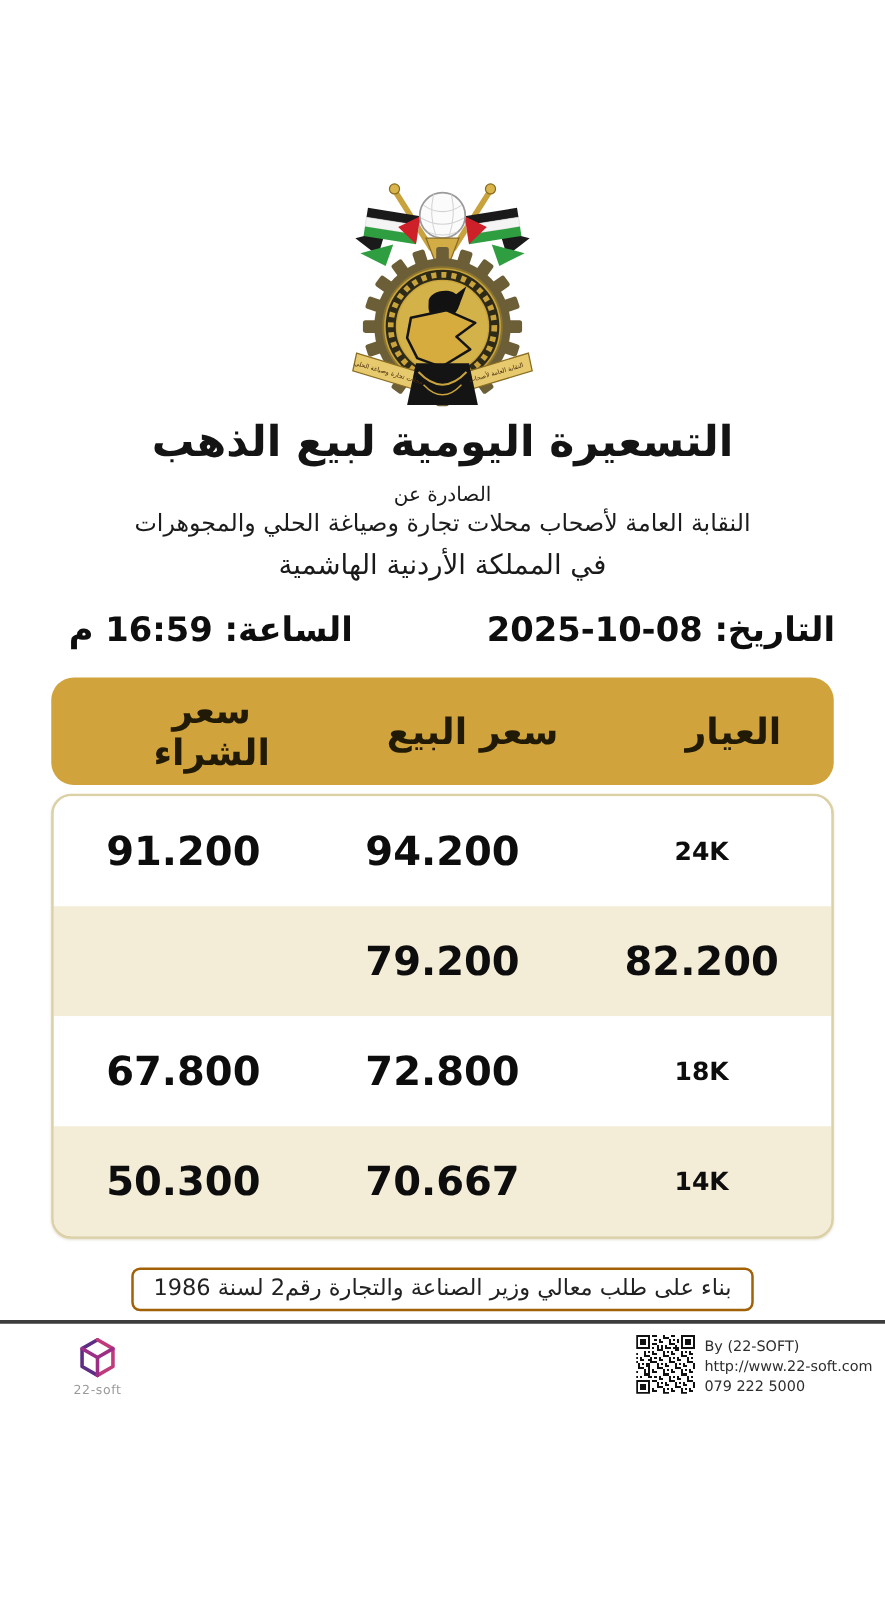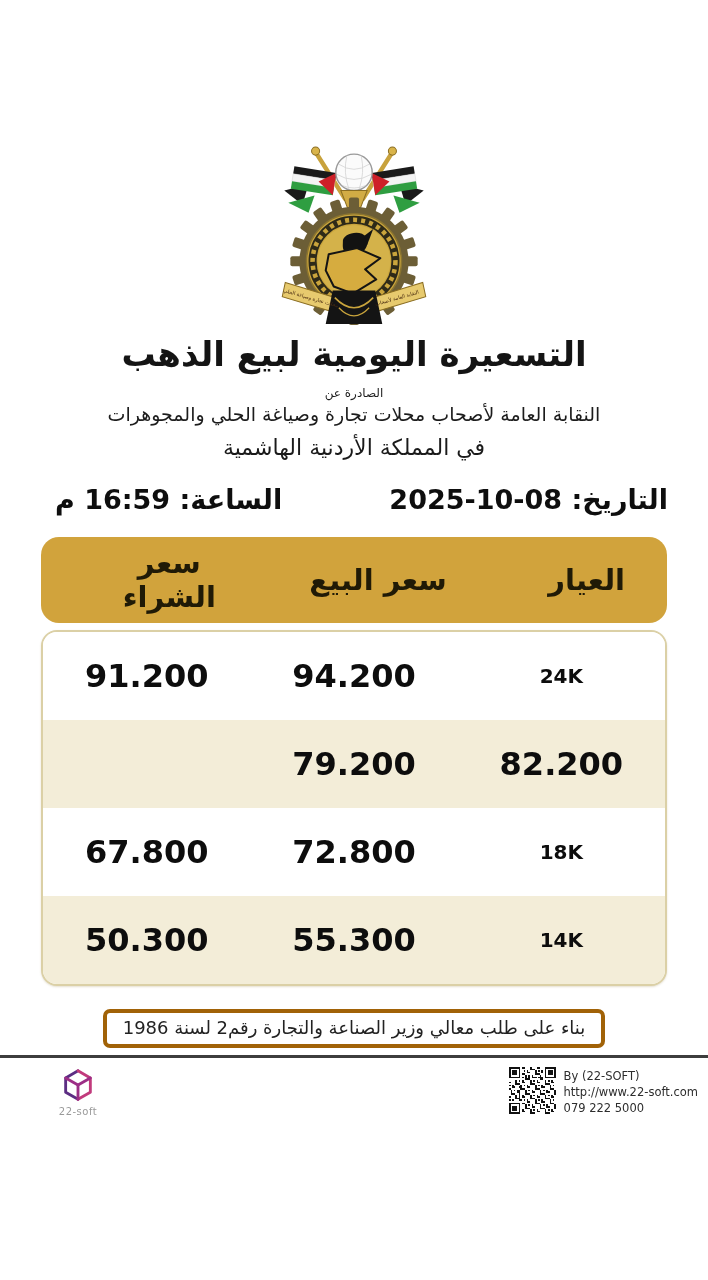--- a/index.html
+++ b/index.html
@@ -13,21 +13,21 @@
   
   .logo-wrap{display:flex;justify-content:center;margin:0 auto;padding-top:140px;}
   .logo-wrap svg{display:block;}
 
   
   .title{
     text-align:center;font-size:34px;font-weight:bold;color:#141414;
     margin-top:2px;direction:rtl;letter-spacing:0;
   }
   .issued{
-    text-align:center;font-size:12px;color:#1c1c1c;margin-top:12px;direction:rtl;
+    text-align:center;font-size:16px;color:#1c1c1c;margin-top:12px;direction:rtl;
   }
   .org{
     text-align:center;font-size:19px;color:#1c1c1c;margin-top:3px;direction:rtl;white-space:nowrap;
   }
   .country{
     text-align:center;font-size:22px;color:#1a1a1a;margin-top:10px;direction:rtl;
   }
 
   
   .datetime{
@@ -53,21 +53,21 @@
     direction:rtl;display:grid;grid-template-columns:1fr 1fr 1fr;align-items:center;
     height:88px;font-weight:bold;color:#0d0d0d;background:#ffffff;
   }
   .trow.alt{background:#F3EDD8;}
   .trow .cell{text-align:center;font-size:32px;}
   .trow .cell.karat{font-size:20px;}
 
   
   .note-row{display:flex;justify-content:center;margin-top:23px;}
   .note{
-    direction:rtl;border:4px solid #a16207;border-radius:7px;background:#fff;
+    direction:rtl;border:2px solid #a16207;border-radius:7px;background:#fff;
     padding:4px 16px 6px;font-size:18px;color:#222;white-space:nowrap;
   }
 
   
   .divider{margin-top:7px;height:3px;background:#3d3d3d;width:708px;}
   .footer{
     display:flex;justify-content:space-between;align-items:flex-start;
     padding:9px 10px 0 55px;
   }
   .soft-logo{display:flex;flex-direction:column;align-items:center;width:46px;}
@@ -206,21 +206,21 @@
         <div class="cell">82.200</div>
         <div class="cell">79.200</div>
       </div>
       <div class="trow">
         <div class="cell karat">18K</div>
         <div class="cell">72.800</div>
         <div class="cell">67.800</div>
       </div>
       <div class="trow alt">
         <div class="cell karat">14K</div>
-        <div class="cell">55.300</div>
+        <div class="cell">70.667</div>
         <div class="cell">50.300</div>
       </div>
     </div>
   </div>
 
   <div class="note-row">
     <div class="note">بناء على طلب معالي وزير الصناعة والتجارة رقم2 لسنة 1986</div>
   </div>
 
   <div class="divider"></div>

